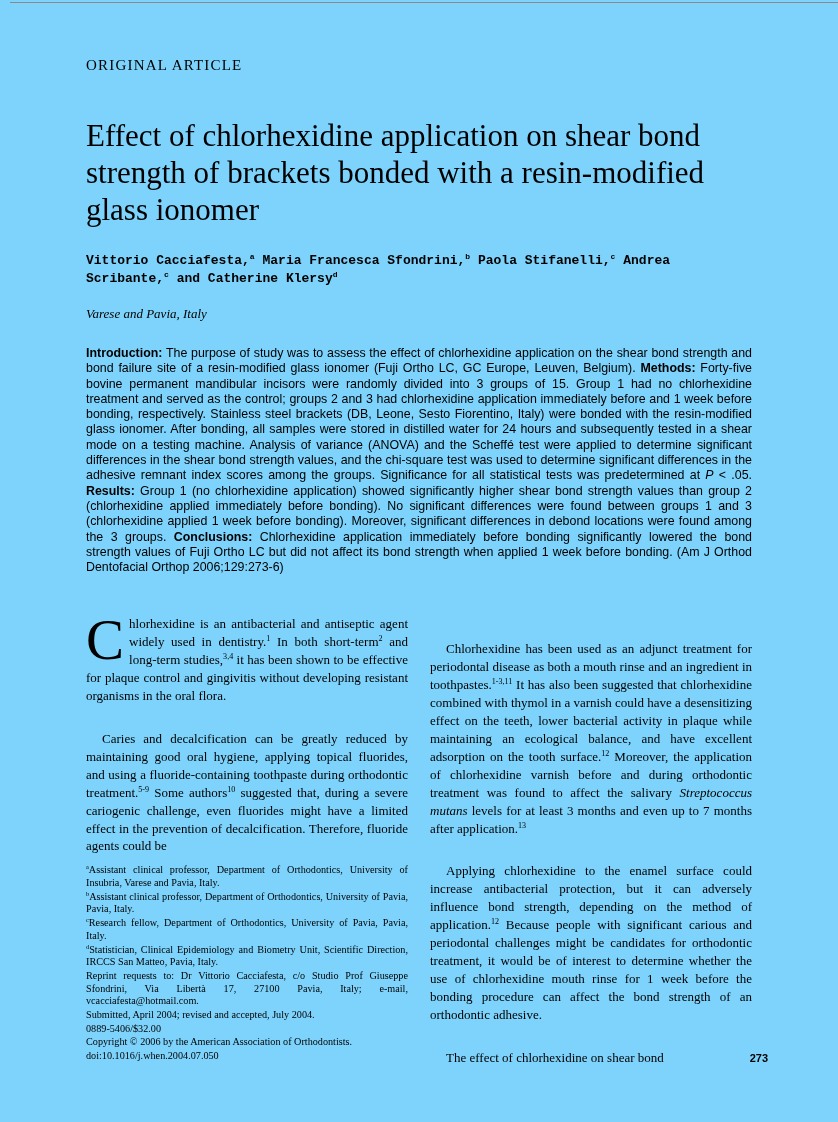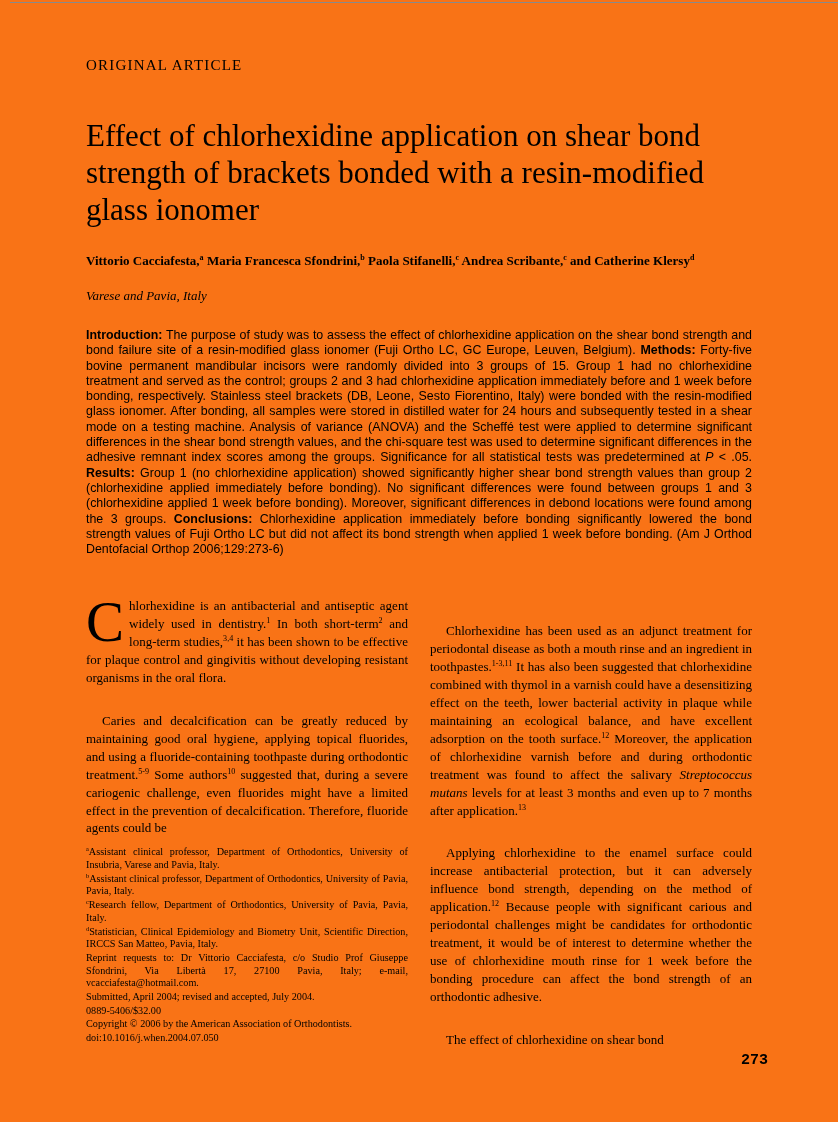--- a/index.html
+++ b/index.html
@@ -2,21 +2,21 @@
 <html><head>
 <meta charset="utf-8">
 <style>
   * { margin: 0; padding: 0; box-sizing: border-box; }
   html, body { background: #ffffff; }
   .page {
     position: relative;
     width: 838px;
     height: 1122px;
     margin: 0 auto;
-    background: #f97316;
+    background: #7dd3fc;
     color: #000;
     font-family: "Liberation Serif", serif;
     overflow: hidden;
   }
   .scan-line-top {
     position: absolute;
     top: 2px; left: 10px; right: 0;
     height: 1px;
     background: #8a8a8a;
   }
@@ -35,21 +35,21 @@
   .title {
     margin-top: 43px;
     font-size: 31px;
     line-height: 37px;
     font-weight: 400;
     max-width: 650px;
     font-family: "Liberation Serif", serif;
   }
   .authors {
     margin-top: 24px;
-    font-family: Liberation Serif, serif;
+    font-family: Liberation Mono, monospace;
     font-weight: bold;
     font-size: 13px;
     line-height: 18px;
   }
   .affiliation {
     margin-top: 18px;
     font-style: italic;
     font-size: 13px;
   }
   .abstract {
@@ -89,22 +89,22 @@
     font-size: 10.2px;
     line-height: 12.7px;
     text-align: justify;
   }
   .footnotes p { margin-bottom: 1px; }
   .pageno {
     position: absolute;
     right: 70px;
     top: 1052px;
     font-weight: bold;
-    font-size: 15px;
-    font-family: Liberation Mono, monospace;
+    font-size: 11px;
+    font-family: Liberation Sans, sans-serif;
   }
   i { font-style: italic; }
 </style>
 </head>
 <body>
 
 <div class="page">
   <div class="scan-line-top"></div>
 
   <div class="content">

